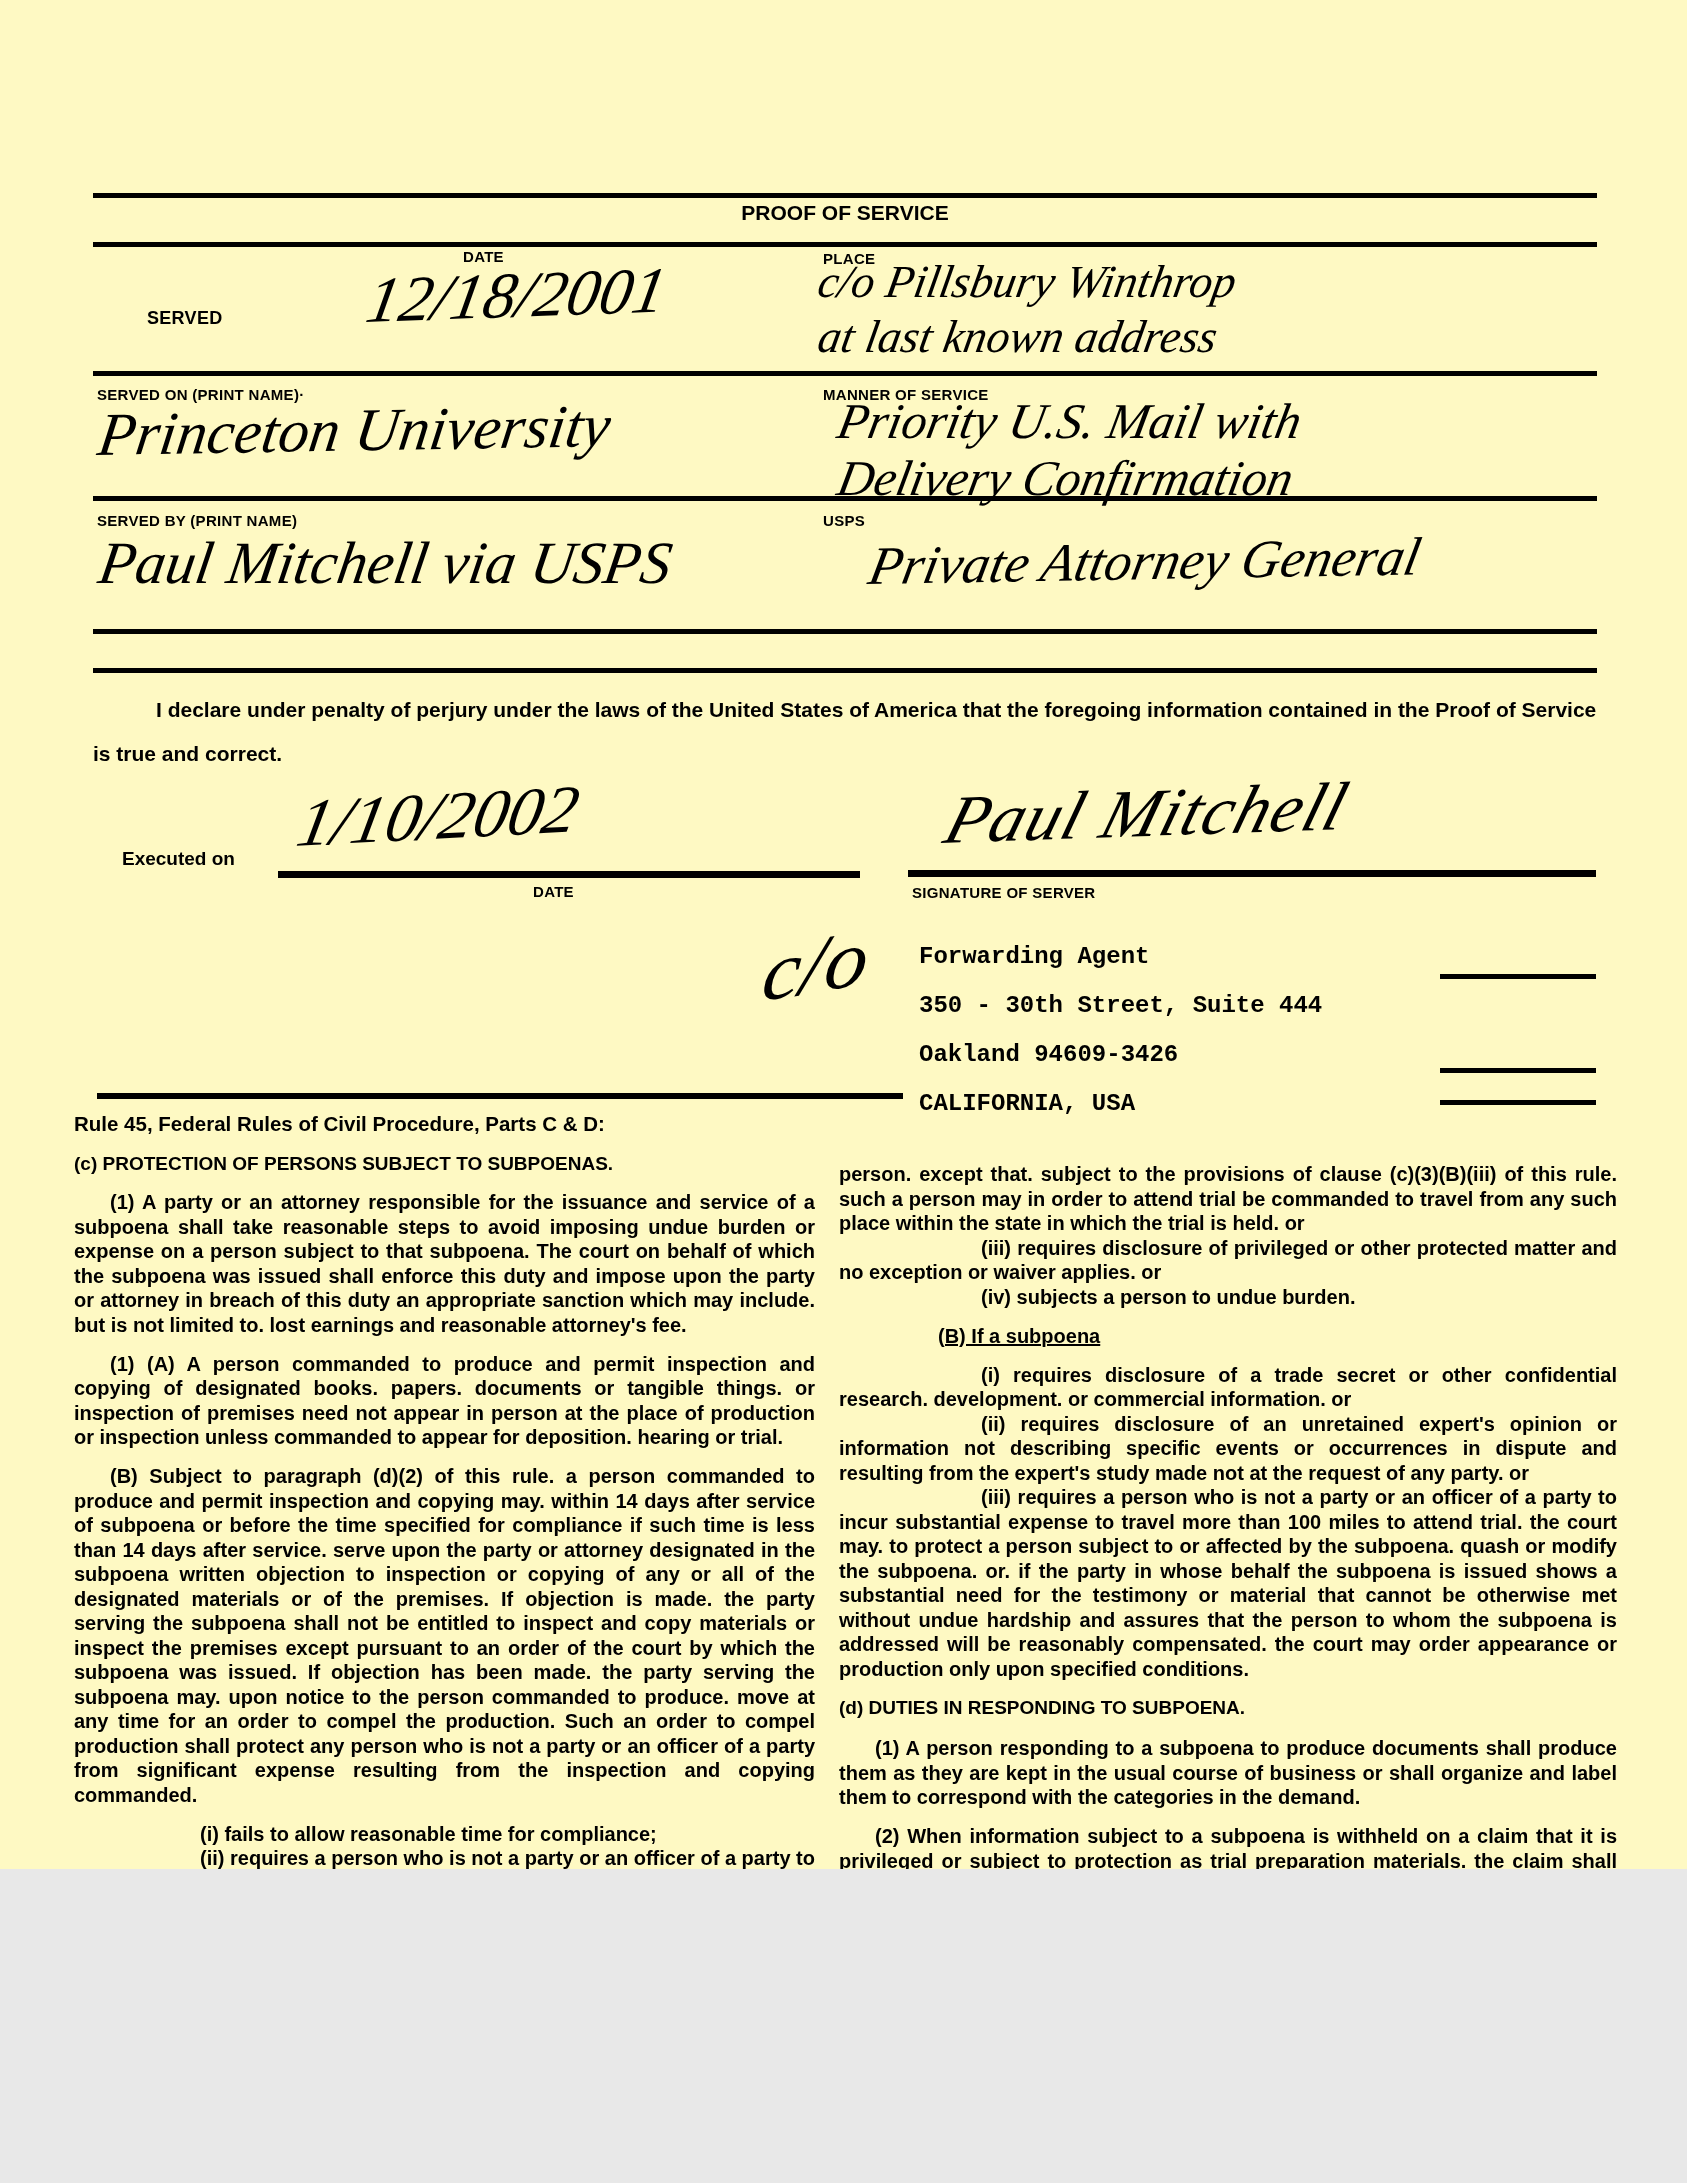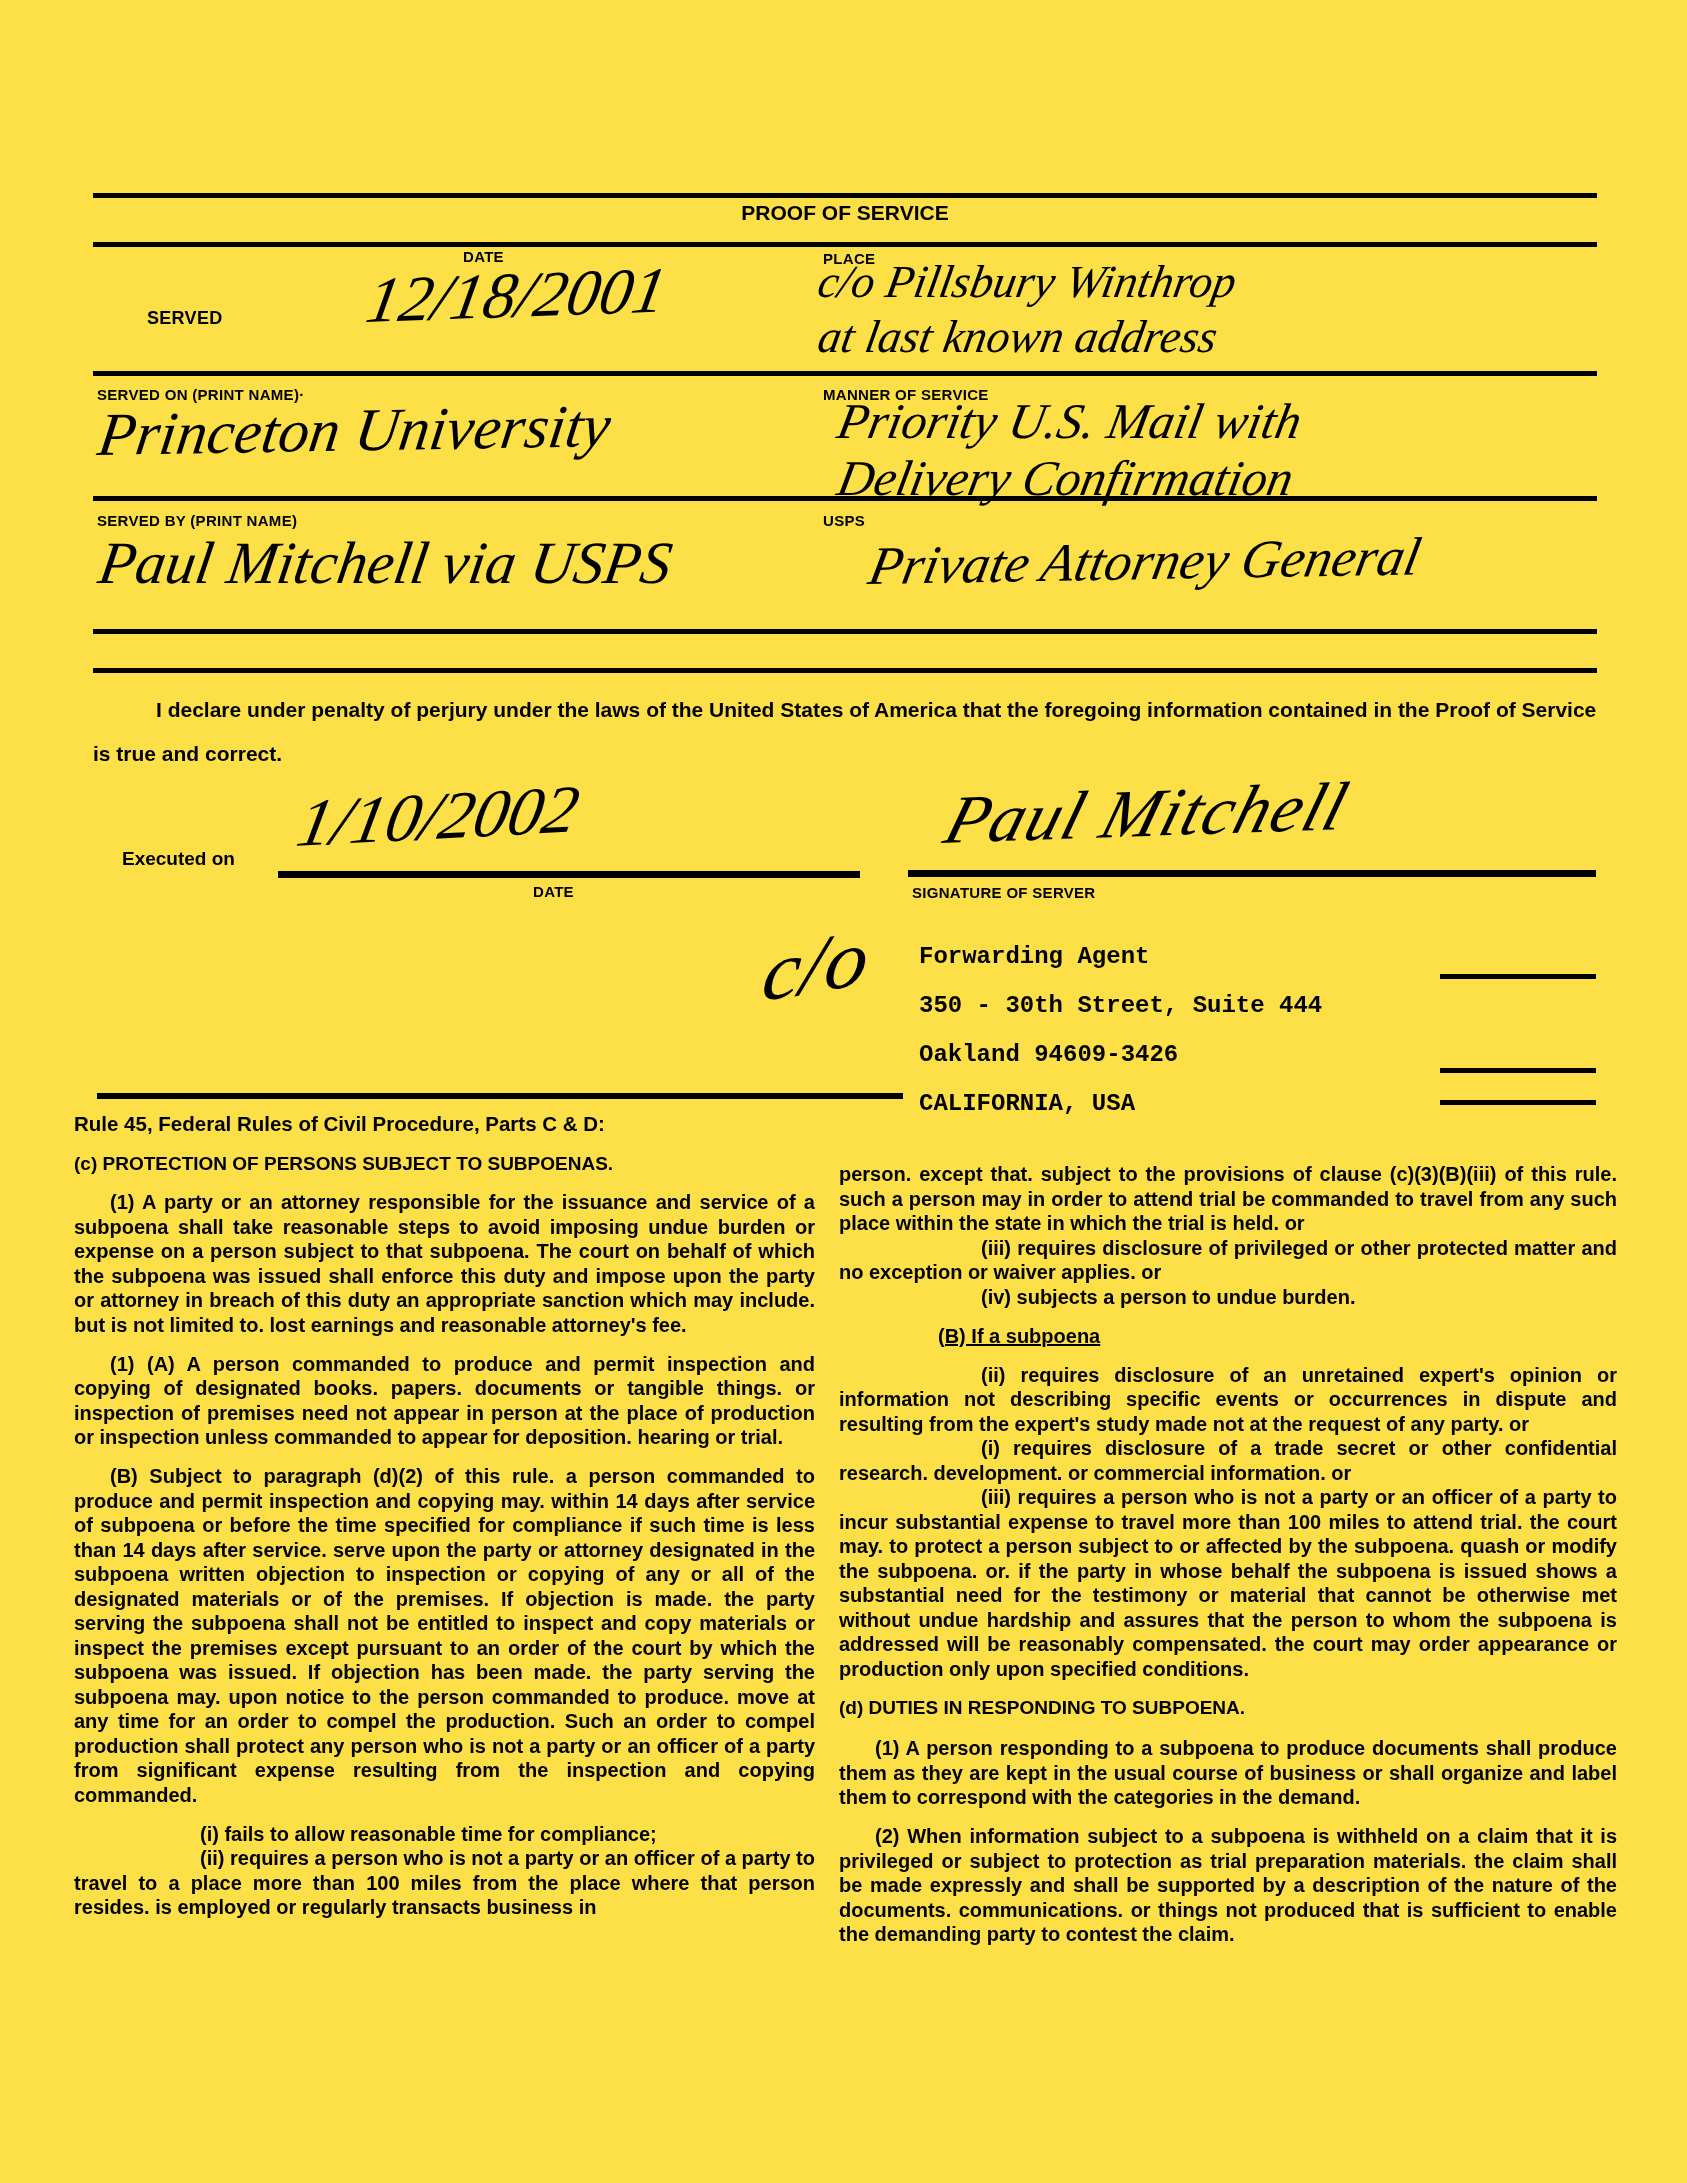--- a/index.html
+++ b/index.html
@@ -1,17 +1,17 @@
 <!DOCTYPE html>
 <html style="font-size:10.6px"><head>
 <meta charset="utf-8">
 <style>
   html,body { margin:0; padding:0; background:#e8e8e8; }
   .page {
-    position:relative; width:1688px; height:2183px; background:#fde047;
+    position:relative; width:1688px; height:1869px; background:#fef9c3;
     font-family:"Liberation Sans", sans-serif; color:#000; overflow:hidden;
   }
   .hline { position:absolute; background:#000; }
   .lbl { position:absolute; font-weight:bold; white-space:nowrap; }
   .lbl-sm { font-size:15px; letter-spacing:0.3px; }
   .lbl-md { font-size:18px; letter-spacing:0.3px; }
   .center-band { position:absolute; left:93px; width:1504px; text-align:center; font-weight:bold; }
   .hw {
     position:absolute; font-family:"Liberation Serif", serif; font-style:italic;
     white-space:nowrap; transform-origin:left bottom;
@@ -98,22 +98,22 @@
     <p class="ind">(B) Subject to paragraph (d)(2) of this rule. a person commanded to produce and permit inspection and copying may. within 14 days after service of subpoena or before the time specified for compliance if such time is less than 14 days after service. serve upon the party or attorney designated in the subpoena written objection to inspection or copying of any or all of the designated materials or of the premises. If objection is made. the party serving the subpoena shall not be entitled to inspect and copy materials or inspect the premises except pursuant to an order of the court by which the subpoena was issued. If objection has been made. the party serving the subpoena may. upon notice to the person commanded to produce. move at any time for an order to compel the production. Such an order to compel production shall protect any person who is not a party or an officer of a party from significant expense resulting from the inspection and copying commanded.</p>
     <p class="subL tight">(i) fails to allow reasonable time for compliance;</p>
     <p class="subL tight">(ii) requires a person who is not a party or an officer of a party to travel to a place more than 100 miles from the place where that person resides. is employed or regularly transacts business in</p>
   </div>
 
   <div class="col" style="left:839px; top:1162px; width:778px;">
     <p class="tight">person. except that. subject to the provisions of clause (c)(3)(B)(iii) of this rule. such a person may in order to attend trial be commanded to travel from any such place within the state in which the trial is held. or</p>
     <p class="sub tight">(iii) requires disclosure of privileged or other protected matter and no exception or waiver applies. or</p>
     <p class="sub">(iv) subjects a person to undue burden.</p>
     <p class="bsub">(B) If a subpoena</p>
+    <p class="sub tight">(i) requires disclosure of a trade secret or other confidential research. development. or commercial information. or</p>
     <p class="sub tight">(ii) requires disclosure of an unretained expert's opinion or information not describing specific events or occurrences in dispute and resulting from the expert's study made not at the request of any party. or</p>
-    <p class="sub tight">(i) requires disclosure of a trade secret or other confidential research. development. or commercial information. or</p>
     <p class="sub">(iii) requires a person who is not a party or an officer of a party to incur substantial expense to travel more than 100 miles to attend trial. the court may. to protect a person subject to or affected by the subpoena. quash or modify the subpoena. or. if the party in whose behalf the subpoena is issued shows a substantial need for the testimony or material that cannot be otherwise met without undue hardship and assures that the person to whom the subpoena is addressed will be reasonably compensated. the court may order appearance or production only upon specified conditions.</p>
     <p class="dhead">(d) DUTIES IN RESPONDING TO SUBPOENA.</p>
     <p class="ind">(1) A person responding to a subpoena to produce documents shall produce them as they are kept in the usual course of business or shall organize and label them to correspond with the categories in the demand.</p>
     <p class="ind">(2) When information subject to a subpoena is withheld on a claim that it is privileged or subject to protection as trial preparation materials. the claim shall be made expressly and shall be supported by a description of the nature of the documents. communications. or things not produced that is sufficient to enable the demanding party to contest the claim.</p>
   </div>
 
 </div>
 
 
 </body></html>

